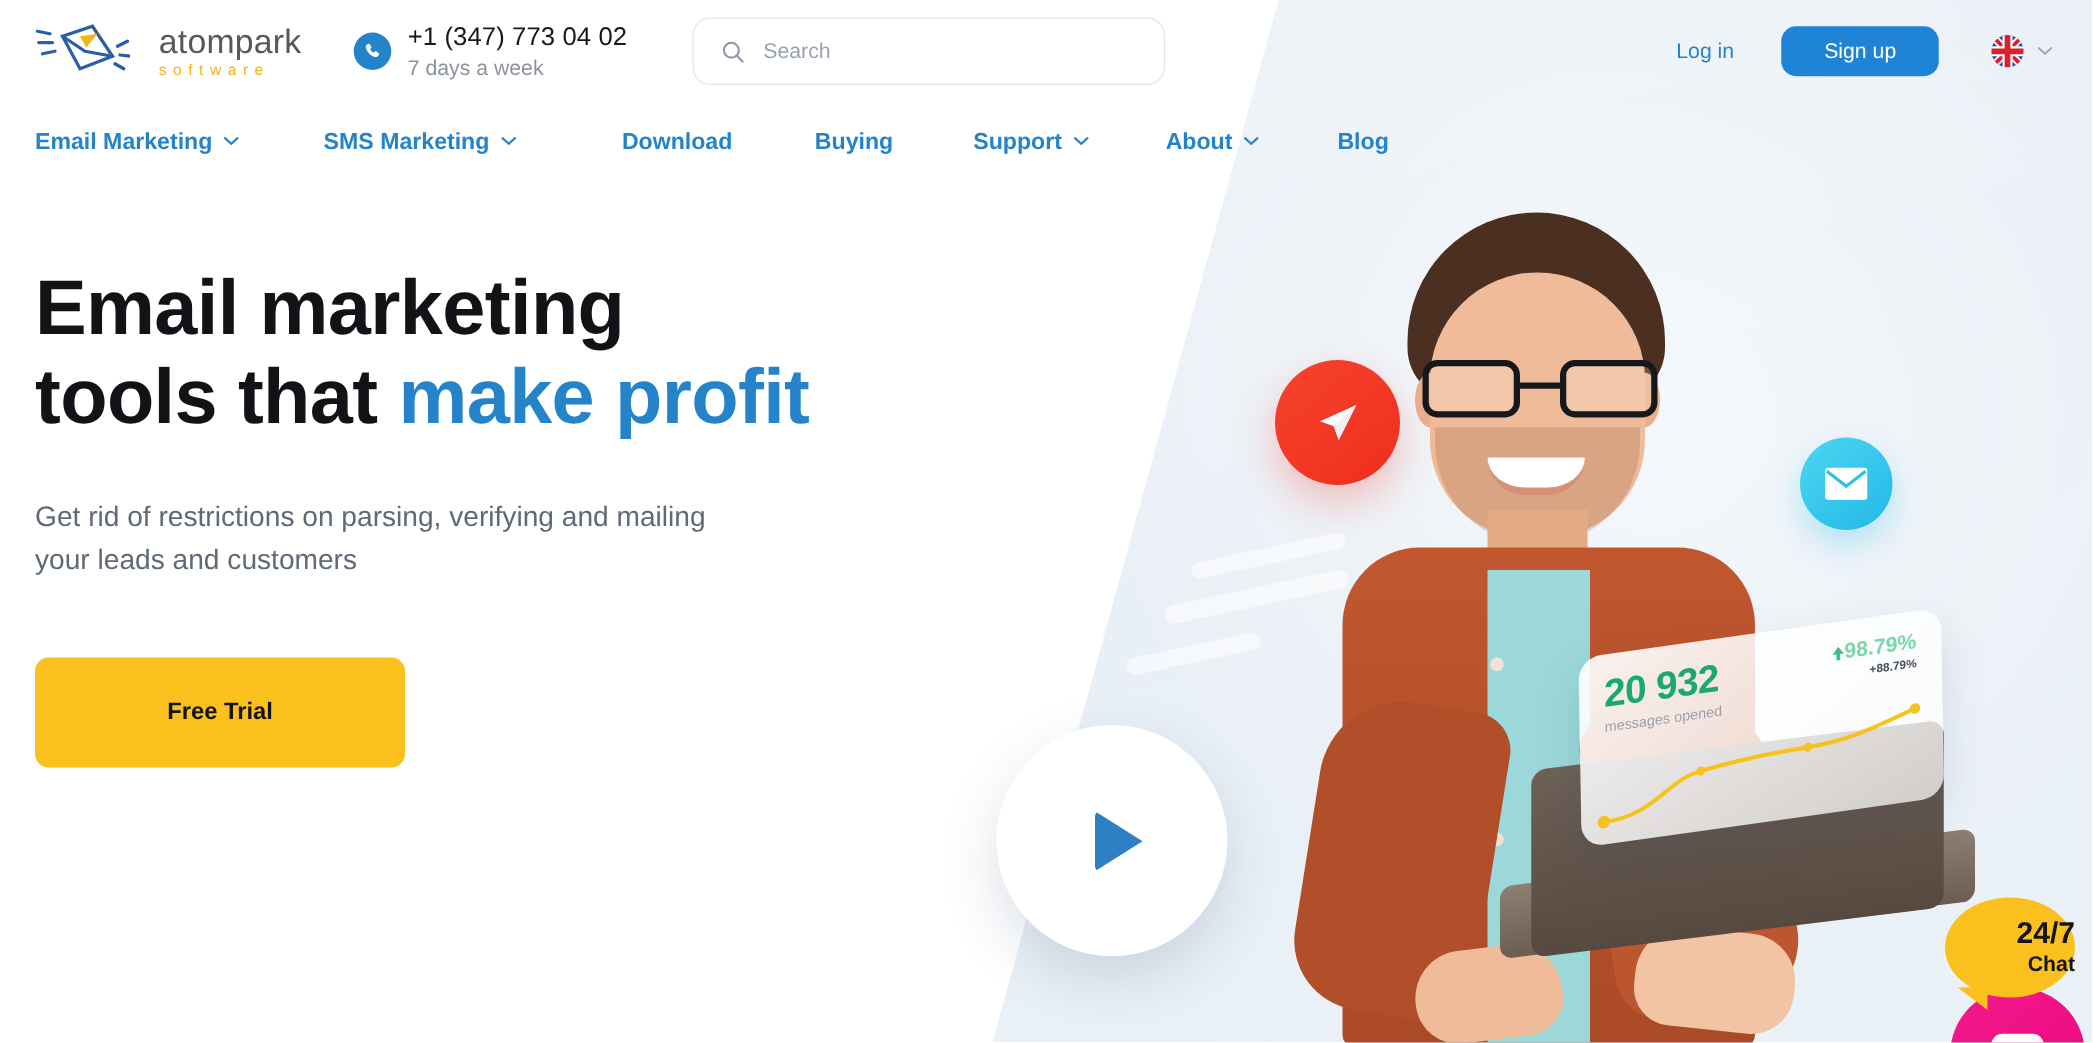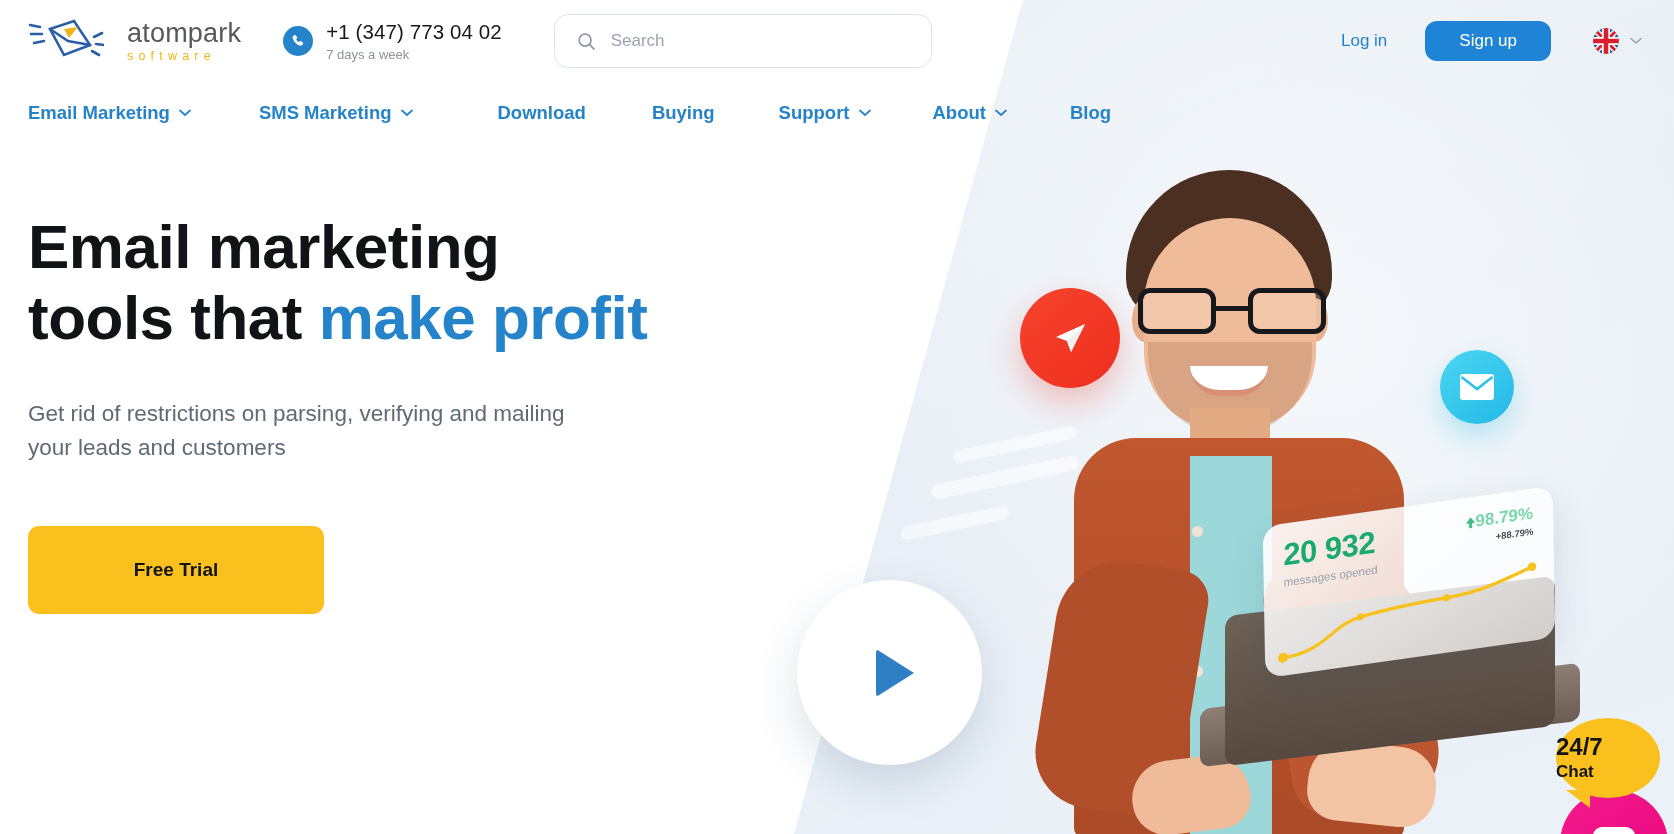--- a/index.html
+++ b/index.html
@@ -47,21 +47,21 @@
   }
 
   .phone-block { display:flex; align-items:center; gap:13px; margin-left:42px; cursor:pointer; }
   .phone-ico {
     width:30px; height:30px; border-radius:50%;
     background:#2583ca; display:flex; align-items:center; justify-content:center;
     flex:none;
   }
   .phone-text { display:flex; flex-direction:column; }
   .phone-num { font-size:20.5px; color:#17181a; letter-spacing:.1px; white-space:nowrap; }
-  .phone-hint { font-size:13px; color:#8c9299; margin-top:3px; }
+  .phone-hint { font-size:17px; color:#8c9299; margin-top:3px; }
 
   .search-wrap {
     margin-left:52px;
     width:378px; height:54px;
     border:1px solid #dde4ec; border-radius:14px;
     background:#fff;
     display:flex; align-items:center; gap:15px;
     padding:0 22px;
   }
   .search-input {
@@ -255,21 +255,21 @@
 
   .swoosh { position:absolute; border-radius:40px; background:rgba(255,255,255,.55); }
   .sw1 { left:930px; top:470px; width:150px; height:15px; transform:rotate(-12deg); }
   .sw2 { left:900px; top:516px; width:110px; height:14px; transform:rotate(-12deg); }
   .sw3 { left:952px; top:438px; width:126px; height:13px; transform:rotate(-12deg); }
 
   .chat-bubble {
     position:absolute; left:1556px; top:718px;
     width:104px; height:80px;
     background:#fac01e; border-radius:50%;
-    display:flex; flex-direction:column; align-items:flex-start; justify-content:center;
+    display:flex; flex-direction:column; align-items:flex-end; justify-content:center;
     z-index:8;
   }
   .chat-bubble::after{
     content:""; position:absolute; left:10px; bottom:-10px;
     width:0; height:0;
     border-right:24px solid #fac01e;
     border-bottom:18px solid transparent;
   }
   .chat-247 { font-size:24px; font-weight:700; color:#141519; line-height:1; }
   .chat-word { font-size:17px; font-weight:700; color:#141519; margin-top:3px; }

